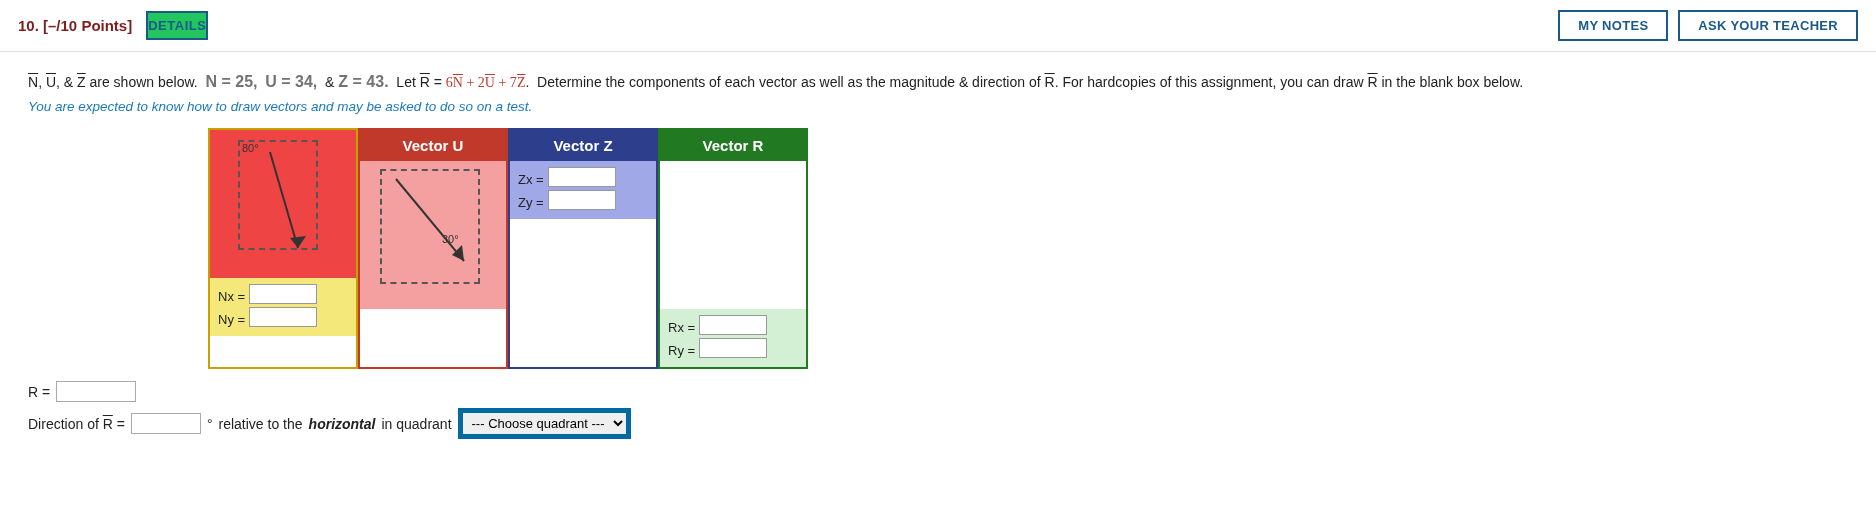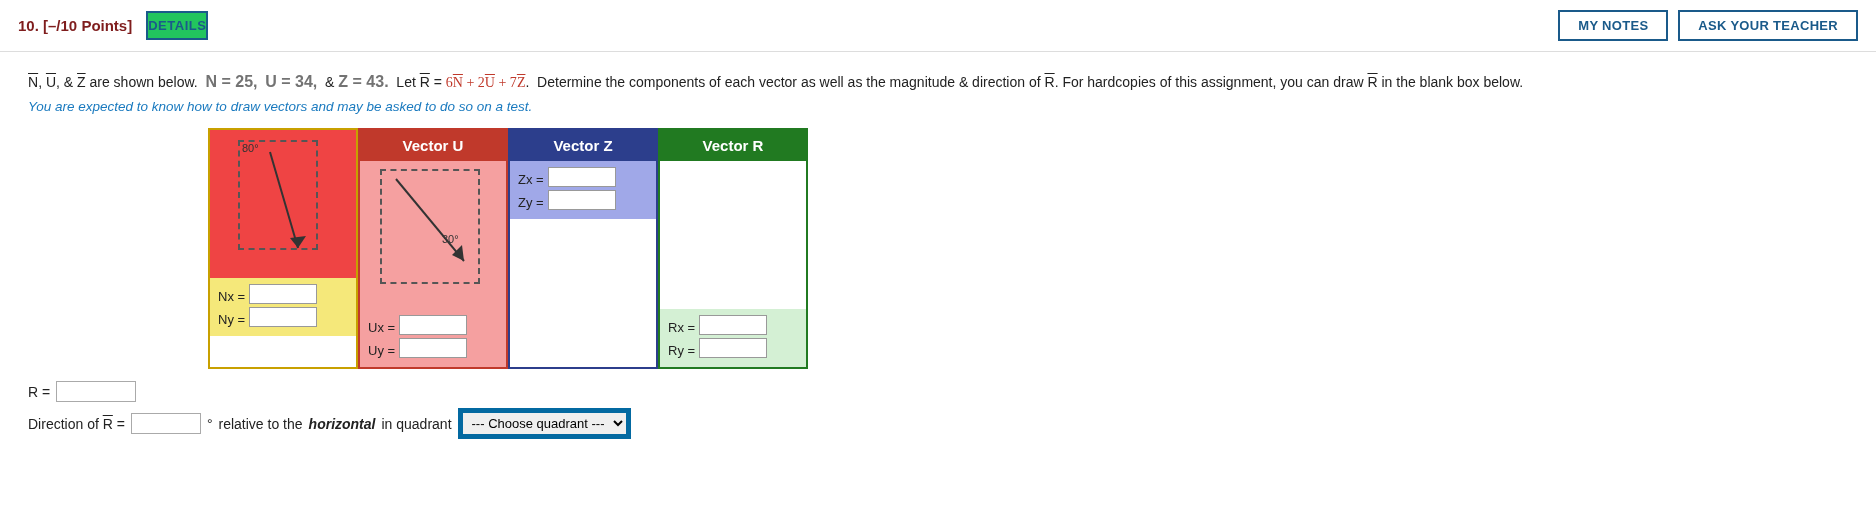--- a/index.html
+++ b/index.html
@@ -159,30 +159,20 @@
         <div class="vector-diagram">
 
           <div class="dashed-rect" style="left:20px;top:8px;width:100px;height:115px;"></div>
 
           <span style="position:absolute;left:82px;top:72px;font-size:11px;color:#333;">30°</span>
 
           <svg class="diagram-svg" viewBox="0 0 146 148">
             <line x1="36" y1="18" x2="104" y2="100" stroke="#333" stroke-width="2"></line>
             <polygon points="104,100 92,94 102,84" fill="#333"></polygon>
           </svg>
-        </div>
-        <div class="vector-inputs">
-          <div class="input-row">
-            <span>Ux =</span>
-            <input type="text" value="" style="">
-          </div>
-          <div class="input-row">
-            <span>Uy =</span>
-            <input type="text" value="" style="">
-          </div>
         </div>
       </div>
 
       <div class="vector-card z">
         <div class="vector-header">Vector Z</div>
         <div class="vector-inputs">
           <div class="input-row">
             <span>Zx =</span>
             <input type="text" value="" style="">
           </div>

